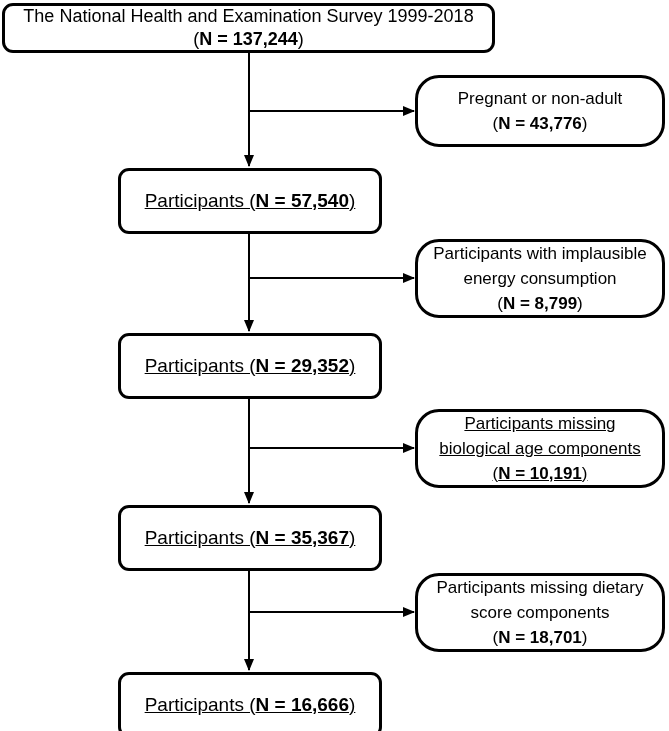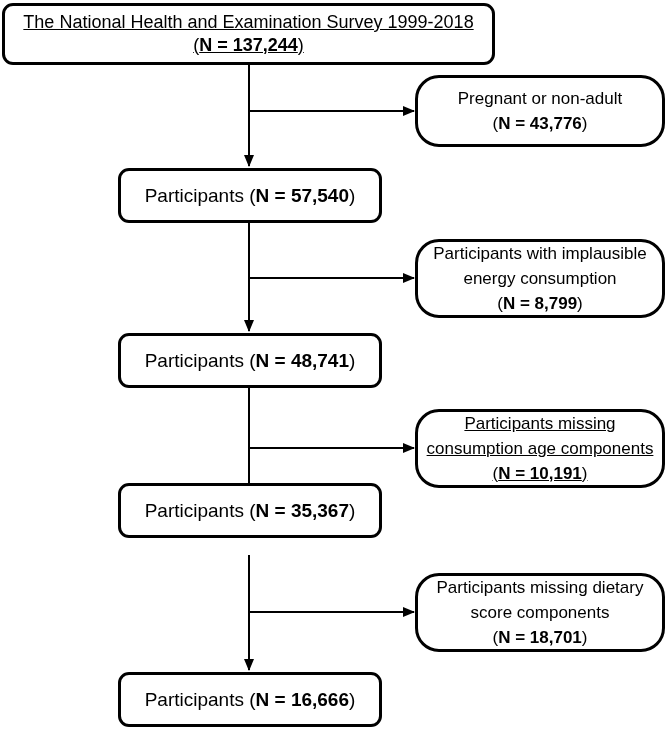--- a/index.html
+++ b/index.html
@@ -28,35 +28,35 @@
     align-items: center;
     justify-content: center;
     text-align: center;
     z-index: 2;
   }
   .bold { font-weight: 700; }
 
   
   .source-box {
     left: 2px; top: 3px;
-    width: 493px; height: 62px;
+    width: 493px; height: 50px;
     font-size: 18px;
     line-height: 23px;
-    text-decoration: underline;
   }
 
   
   .result-box {
     left: 118px;
-    width: 264px; height: 55px;
+    width: 264px; height: 66px;
     font-size: 19px;
+    text-decoration: underline;
   }
   .result-box.r1 { top: 168px; }
   .result-box.r2 { top: 333px; }
-  .result-box.r3 { top: 483px; }
+  .result-box.r3 { top: 505px; }
   .result-box.r4 { top: 672px; }
 
   
   .side-box {
     left: 415px;
     width: 250px;
     font-size: 17px;
     line-height: 25px;
     padding: 1px 2px;
     border-radius: 24px;
@@ -105,26 +105,26 @@
     <div class="line"><span>Participants (</span><span class="bold">N = 57,540</span><span>)</span></div>
   </div>
 
   <div class="box side-box e2">
     <div class="line">Participants with implausible</div>
     <div class="line">energy consumption</div>
     <div class="line"><span>(</span><span class="bold">N = 8,799</span><span>)</span></div>
   </div>
 
   <div class="box result-box r2">
-    <div class="line"><span>Participants (</span><span class="bold">N = 48,741</span><span>)</span></div>
+    <div class="line"><span>Participants (</span><span class="bold">N = 29,352</span><span>)</span></div>
   </div>
 
   <div class="box side-box e3">
     <div class="line">Participants missing</div>
-    <div class="line">consumption age components</div>
+    <div class="line">biological age components</div>
     <div class="line"><span>(</span><span class="bold">N = 10,191</span><span>)</span></div>
   </div>
 
   <div class="box result-box r3">
     <div class="line"><span>Participants (</span><span class="bold">N = 35,367</span><span>)</span></div>
   </div>
 
   <div class="box side-box e4">
     <div class="line">Participants missing dietary</div>
     <div class="line">score components</div>

